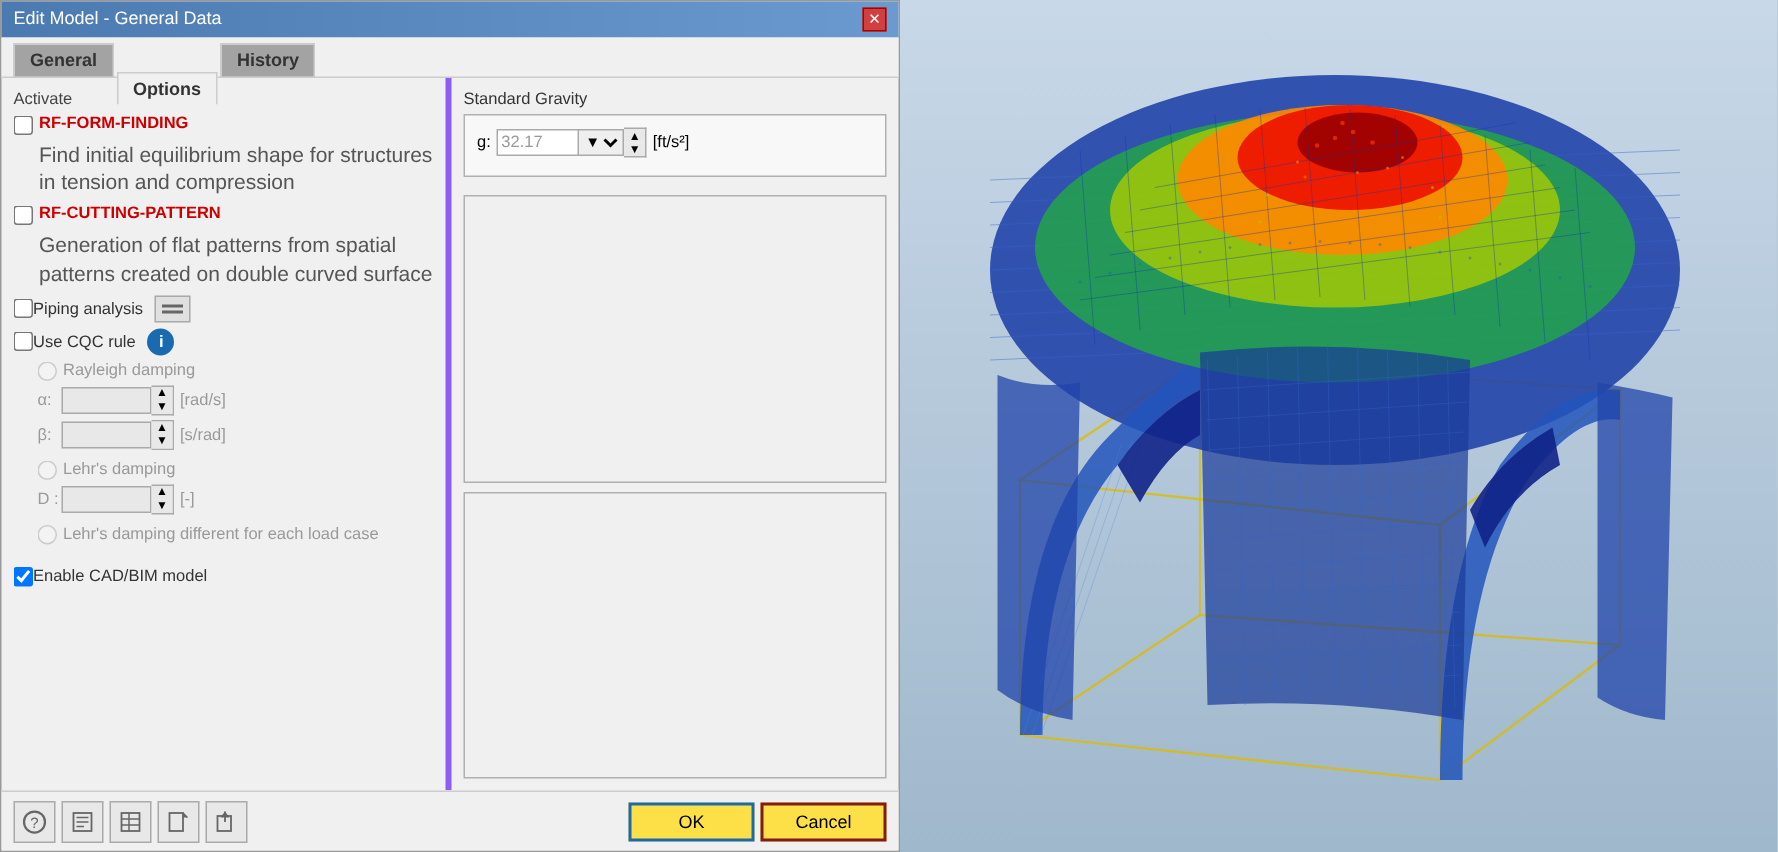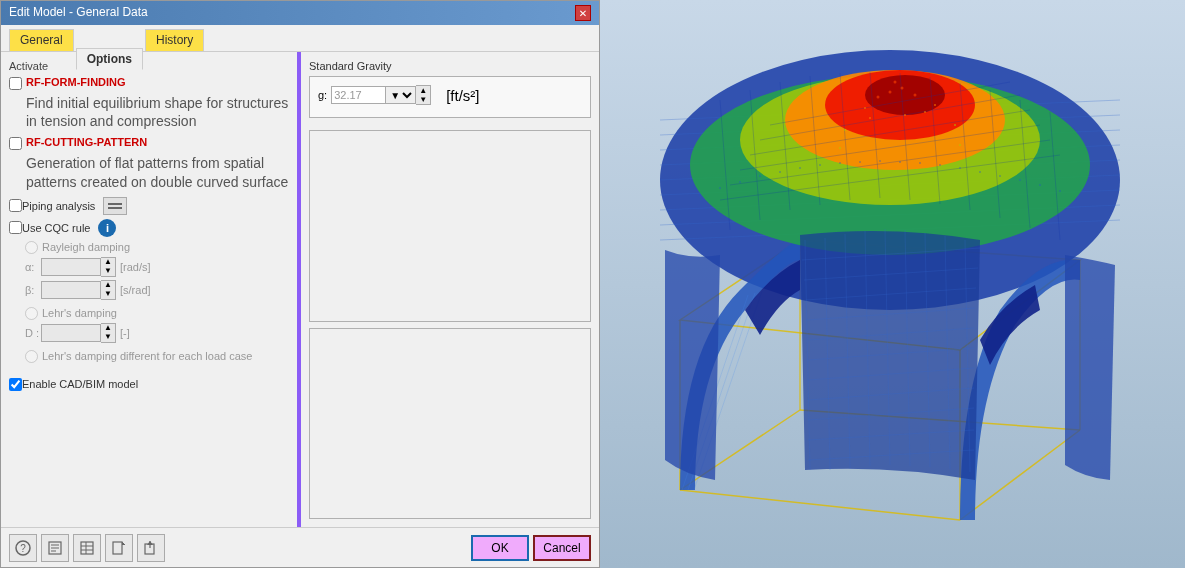--- a/index.html
+++ b/index.html
@@ -55,25 +55,26 @@
       display: flex;
       background: #f0f0f0;
       border-bottom: 1px solid #ccc;
       padding-top: 4px;
       padding-left: 8px;
     }
     .tab {
       padding: 3px 10px;
       border: 1px solid #ccc;
       border-bottom: none;
-      background: #fde047;
+      background: #a3a3a3;
       cursor: pointer;
       margin-right: 2px;
       font-size: 12px;
       color: #333;
+      font-weight: bold;
     }
     .tab.active {
       background: #f0f0f0;
       font-weight: bold;
       border-bottom: 1px solid #f0f0f0;
       position: relative;
       top: 19px;
     }
 
     .dialog-body {
@@ -280,24 +281,24 @@
       background: #e8e8e8;
       border: 1px solid #aaa;
       display: flex;
       align-items: center;
       justify-content: center;
       cursor: pointer;
       font-size: 14px;
     }
     .footer-spacer { flex: 1; }
     .footer-btn {
-      width: 58px;
+      width: 84px;
       height: 26px;
       border: 2px solid #7f1d1d;
-      background: #f0abfc;
+      background: #fde047;
       font-size: 12px;
       cursor: pointer;
       display: flex;
       align-items: center;
       justify-content: center;
     }
     .footer-btn.ok {
       border-color: #1a6aaf;
     }
 
@@ -444,21 +445,21 @@
             <div class="spinbox">
               <input type="text" style="width: 55px; height: 18px; border: 1px solid rgb(170, 170, 170); font-size: 11px; padding: 0px 2px;" value="32.17">
               <select style="height:18px;font-size:10px;border:1px solid #aaa;border-left:none;width:30px">
                 <option>▼</option>
               </select>
               <div class="spin-btns">
                 <div class="spin-btn">▲</div>
                 <div class="spin-btn">▼</div>
               </div>
             </div>
-            <span style="margin-left:15px;font-size:15px">[ft/s²]</span>
+            <span style="margin-left:4px;font-size:11px">[ft/s²]</span>
           </div>
         </div>
       </div>
 
       <div class="right-box"></div>
       <div class="right-box"></div>
 
     </div>
   </div>
 

